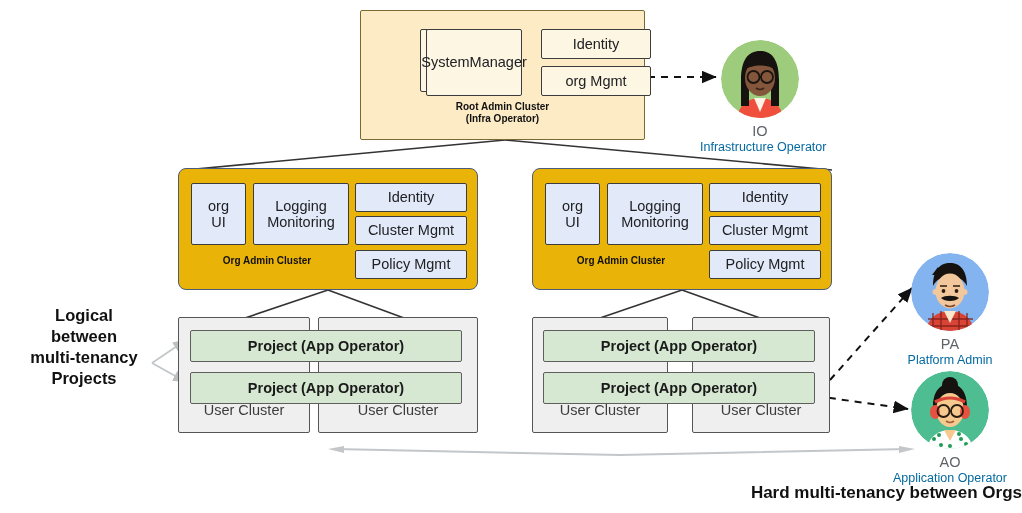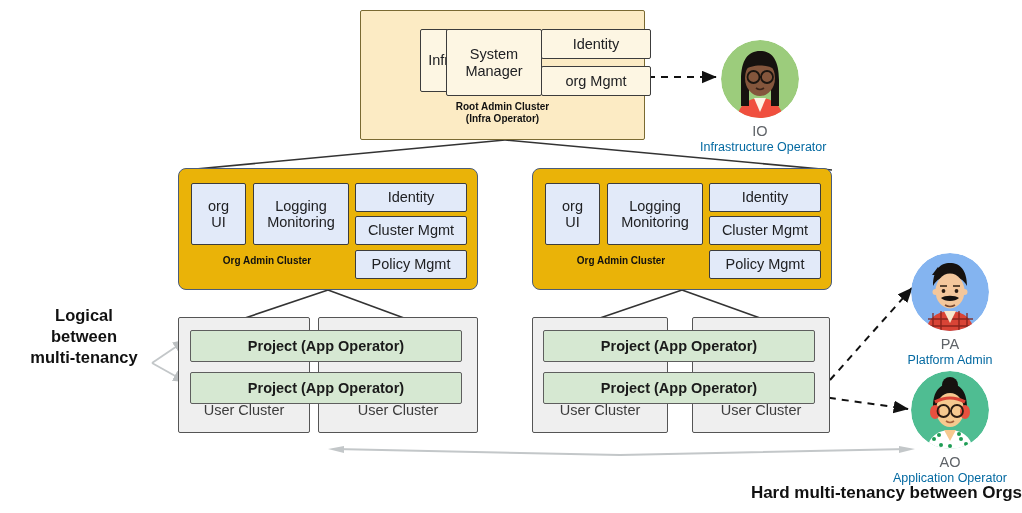--- a/index.html
+++ b/index.html
@@ -168,21 +168,21 @@
     <path d="M335,449 L620,455 L908,449" stroke="#c3c7c9" stroke-width="2" fill="none"></path>
     <path d="M344,446 L328,449 L344,453 z" fill="#c3c7c9"></path>
     <path d="M899,446 L915,449 L899,453 z" fill="#c3c7c9"></path>
   </svg>
 
   <div class="node cluster-root" style="left:360px; top:10px; width:285px; height:130px;">
     <div class="chip chip-root" style="left:15px; top:18px; width:60px; height:63px; margin-left:44px;">
       <span>Infra</span>
       <span>UI</span>
     </div>
-    <div class="chip chip-root" style="left:85px; top:18px; width:96px; height:67px; flex-direction:column;">
+    <div class="chip chip-root" style="left:65px; top:18px; width:96px; height:67px; flex-direction:row;">
       <span>System</span>
       <span>Manager</span>
     </div>
     <div class="chip chip-root" style="left:180px; top:18px; width:110px; height:30px;">
       <span>Identity</span>
     </div>
     <div class="chip chip-root" style="left:180px; top:55px; width:110px; height:30px;">
       <span>org Mgmt</span>
     </div>
     <div class="cluster-caption" style="top:90px;">
@@ -360,17 +360,18 @@
       </svg>
     </div>
     <div class="p-initials">AO</div>
     <div class="p-role">Application Operator</div>
   </div>
 
   <div class="side-note" style="left:14px; top:305px; width:140px;">
     <div>Logical</div>
     <div>between</div>
     <div>multi-tenancy</div>
+    <div>Projects</div>
   </div>
 
   <div class="bottom-note" style="left:0; top:483px;">Hard multi-tenancy between Orgs</div>
 
 </div>
 
 </body></html>

